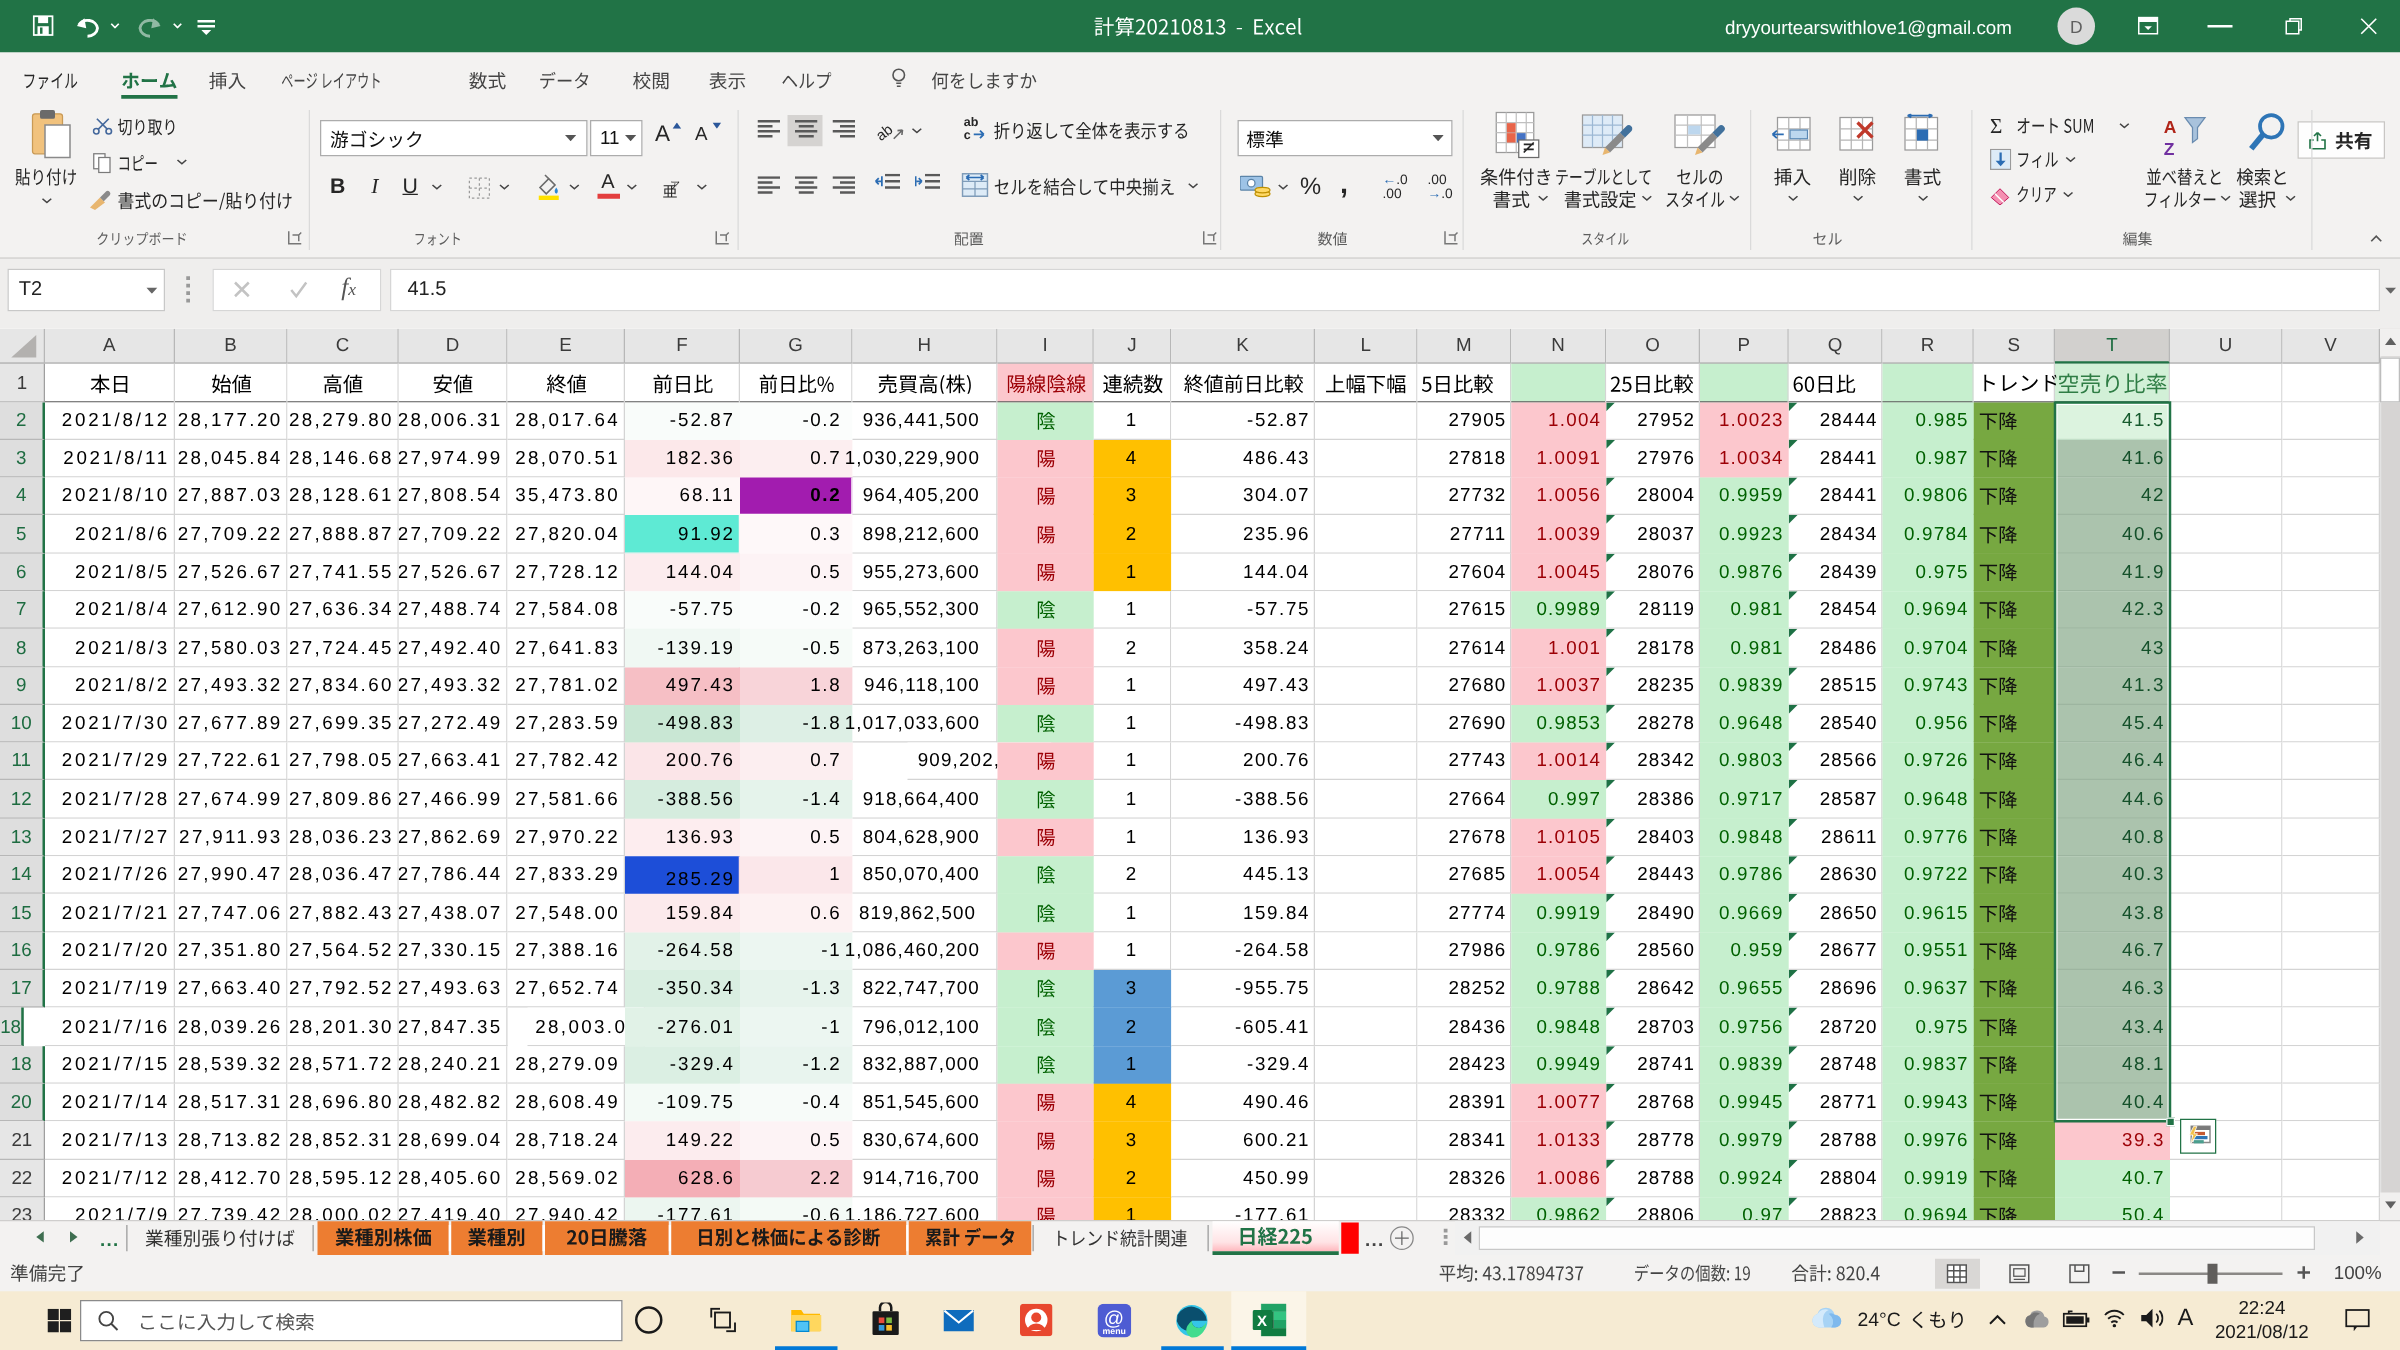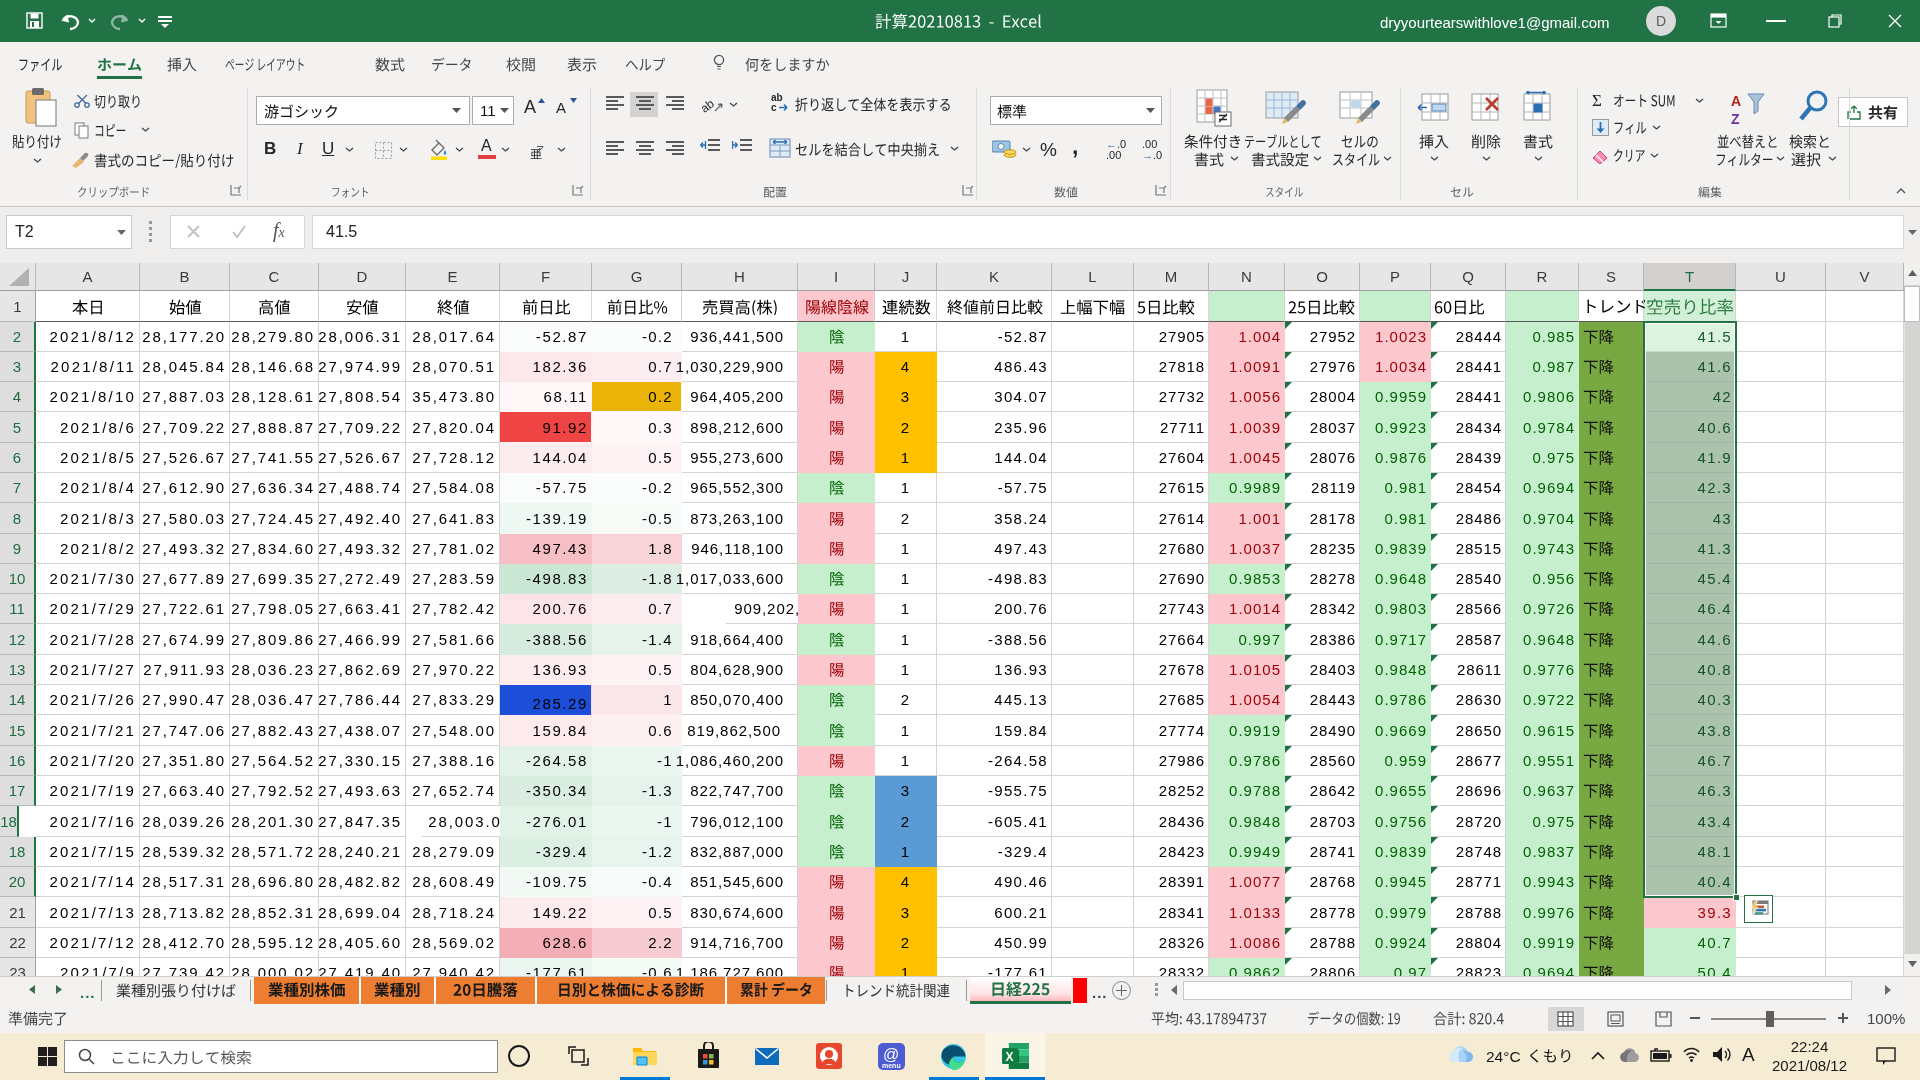--- a/index.html
+++ b/index.html
@@ -849,21 +849,21 @@
 <div class="c" style="left:1644px;top:89.0px;width:92px;height:30.0px;background:#ABC3AD;color:#14502A;border-bottom-color:#9DB5A0;border-right-color:#ABC3AD;">41.6</div>
 <div class="c" style="left:1736px;top:89.0px;width:90px;height:30.0px;"></div>
 <div class="c" style="left:1826px;top:89.0px;width:78px;height:30.0px;"></div>
 <div class="c rh rhsel" style="left:0px;top:119.0px;width:36px;height:30.0px;">4</div>
 <div class="c" style="left:36px;top:119.0px;width:104px;height:30.0px;letter-spacing:2.2px;">2021/8/10</div>
 <div class="c" style="left:140px;top:119.0px;width:90px;height:30.0px;letter-spacing:1.9px;">27,887.03</div>
 <div class="c" style="left:230px;top:119.0px;width:89px;height:30.0px;letter-spacing:1.9px;">28,128.61</div>
 <div class="c" style="left:319px;top:119.0px;width:87px;height:30.0px;letter-spacing:1.9px;">27,808.54</div>
 <div class="c" style="left:406px;top:119.0px;width:94px;height:30.0px;letter-spacing:1.9px;">35,473.80</div>
 <div class="c" style="left:500px;top:119.0px;width:92px;height:30.0px;background:#FEF6F7;border-bottom-color:#FEF6F7;border-right-color:#FEF6F7;letter-spacing:1.6px;">68.11</div>
-<div class="c" style="left:592px;top:119.0px;width:90px;height:30.0px;background:#eab308;border-bottom-color:#FEFAFB;border-right-color:#FEFAFB;padding-right:8px;">0.2</div>
+<div class="c" style="left:592px;top:119.0px;width:90px;height:30.0px;background:#a21caf;border-bottom-color:#FEFAFB;border-right-color:#FEFAFB;padding-right:8px;font-weight:bold;">0.2</div>
 <div class="c" style="left:682px;top:119.0px;width:116px;height:30.0px;letter-spacing:0.95px;padding-right:13px;overflow:visible;">964,405,200</div>
 <div class="c pk" style="left:798px;top:119.0px;width:77px;height:30.0px;"></div>
 <div style="position:absolute;left:828.8px;top:126.4px;height:15.5px;"><svg width="15.5" height="15.5" viewBox="0 -880 1000 1000" preserveAspectRatio="none" fill="#9C0006" style="">
         <use href="#g967d" x="0"></use>
       </svg></div>
 <div class="c og ctr" style="left:875px;top:119.0px;width:62px;height:30.0px;">3</div>
 <div class="c" style="left:937px;top:119.0px;width:115px;height:30.0px;">304.07</div>
 <div class="c" style="left:1052px;top:119.0px;width:82px;height:30.0px;"></div>
 <div class="c" style="left:1134px;top:119.0px;width:75px;height:30.0px;letter-spacing:0.9px;">27732</div>
 <div class="c pk" style="left:1209px;top:119.0px;width:76px;height:30.0px;letter-spacing:1.0px;">1.0056</div>
@@ -878,21 +878,21 @@
       </svg></div>
 <div class="c" style="left:1644px;top:119.0px;width:92px;height:30.0px;background:#ABC3AD;color:#14502A;border-bottom-color:#9DB5A0;border-right-color:#ABC3AD;">42</div>
 <div class="c" style="left:1736px;top:119.0px;width:90px;height:30.0px;"></div>
 <div class="c" style="left:1826px;top:119.0px;width:78px;height:30.0px;"></div>
 <div class="c rh rhsel" style="left:0px;top:149.0px;width:36px;height:31.0px;">5</div>
 <div class="c" style="left:36px;top:149.0px;width:104px;height:31.0px;letter-spacing:2.2px;">2021/8/6</div>
 <div class="c" style="left:140px;top:149.0px;width:90px;height:31.0px;letter-spacing:1.9px;">27,709.22</div>
 <div class="c" style="left:230px;top:149.0px;width:89px;height:31.0px;letter-spacing:1.9px;">27,888.87</div>
 <div class="c" style="left:319px;top:149.0px;width:87px;height:31.0px;letter-spacing:1.9px;">27,709.22</div>
 <div class="c" style="left:406px;top:149.0px;width:94px;height:31.0px;letter-spacing:1.9px;">27,820.04</div>
-<div class="c" style="left:500px;top:149.0px;width:92px;height:31.0px;background:#ef4444;border-bottom-color:#FDF3F4;border-right-color:#FDF3F4;letter-spacing:1.6px;">91.92</div>
+<div class="c" style="left:500px;top:149.0px;width:92px;height:31.0px;background:#5eead4;border-bottom-color:#FDF3F4;border-right-color:#FDF3F4;letter-spacing:1.6px;">91.92</div>
 <div class="c" style="left:592px;top:149.0px;width:90px;height:31.0px;background:#FEF8F9;border-bottom-color:#FEF8F9;border-right-color:#FEF8F9;padding-right:8px;">0.3</div>
 <div class="c" style="left:682px;top:149.0px;width:116px;height:31.0px;letter-spacing:0.95px;padding-right:13px;overflow:visible;">898,212,600</div>
 <div class="c pk" style="left:798px;top:149.0px;width:77px;height:31.0px;"></div>
 <div style="position:absolute;left:828.8px;top:156.9px;height:15.5px;"><svg width="15.5" height="15.5" viewBox="0 -880 1000 1000" preserveAspectRatio="none" fill="#9C0006" style="">
         <use href="#g967d" x="0"></use>
       </svg></div>
 <div class="c og ctr" style="left:875px;top:149.0px;width:62px;height:31.0px;">2</div>
 <div class="c" style="left:937px;top:149.0px;width:115px;height:31.0px;">235.96</div>
 <div class="c" style="left:1052px;top:149.0px;width:82px;height:31.0px;"></div>
 <div class="c" style="left:1134px;top:149.0px;width:75px;height:31.0px;letter-spacing:0.9px;">27711</div>

